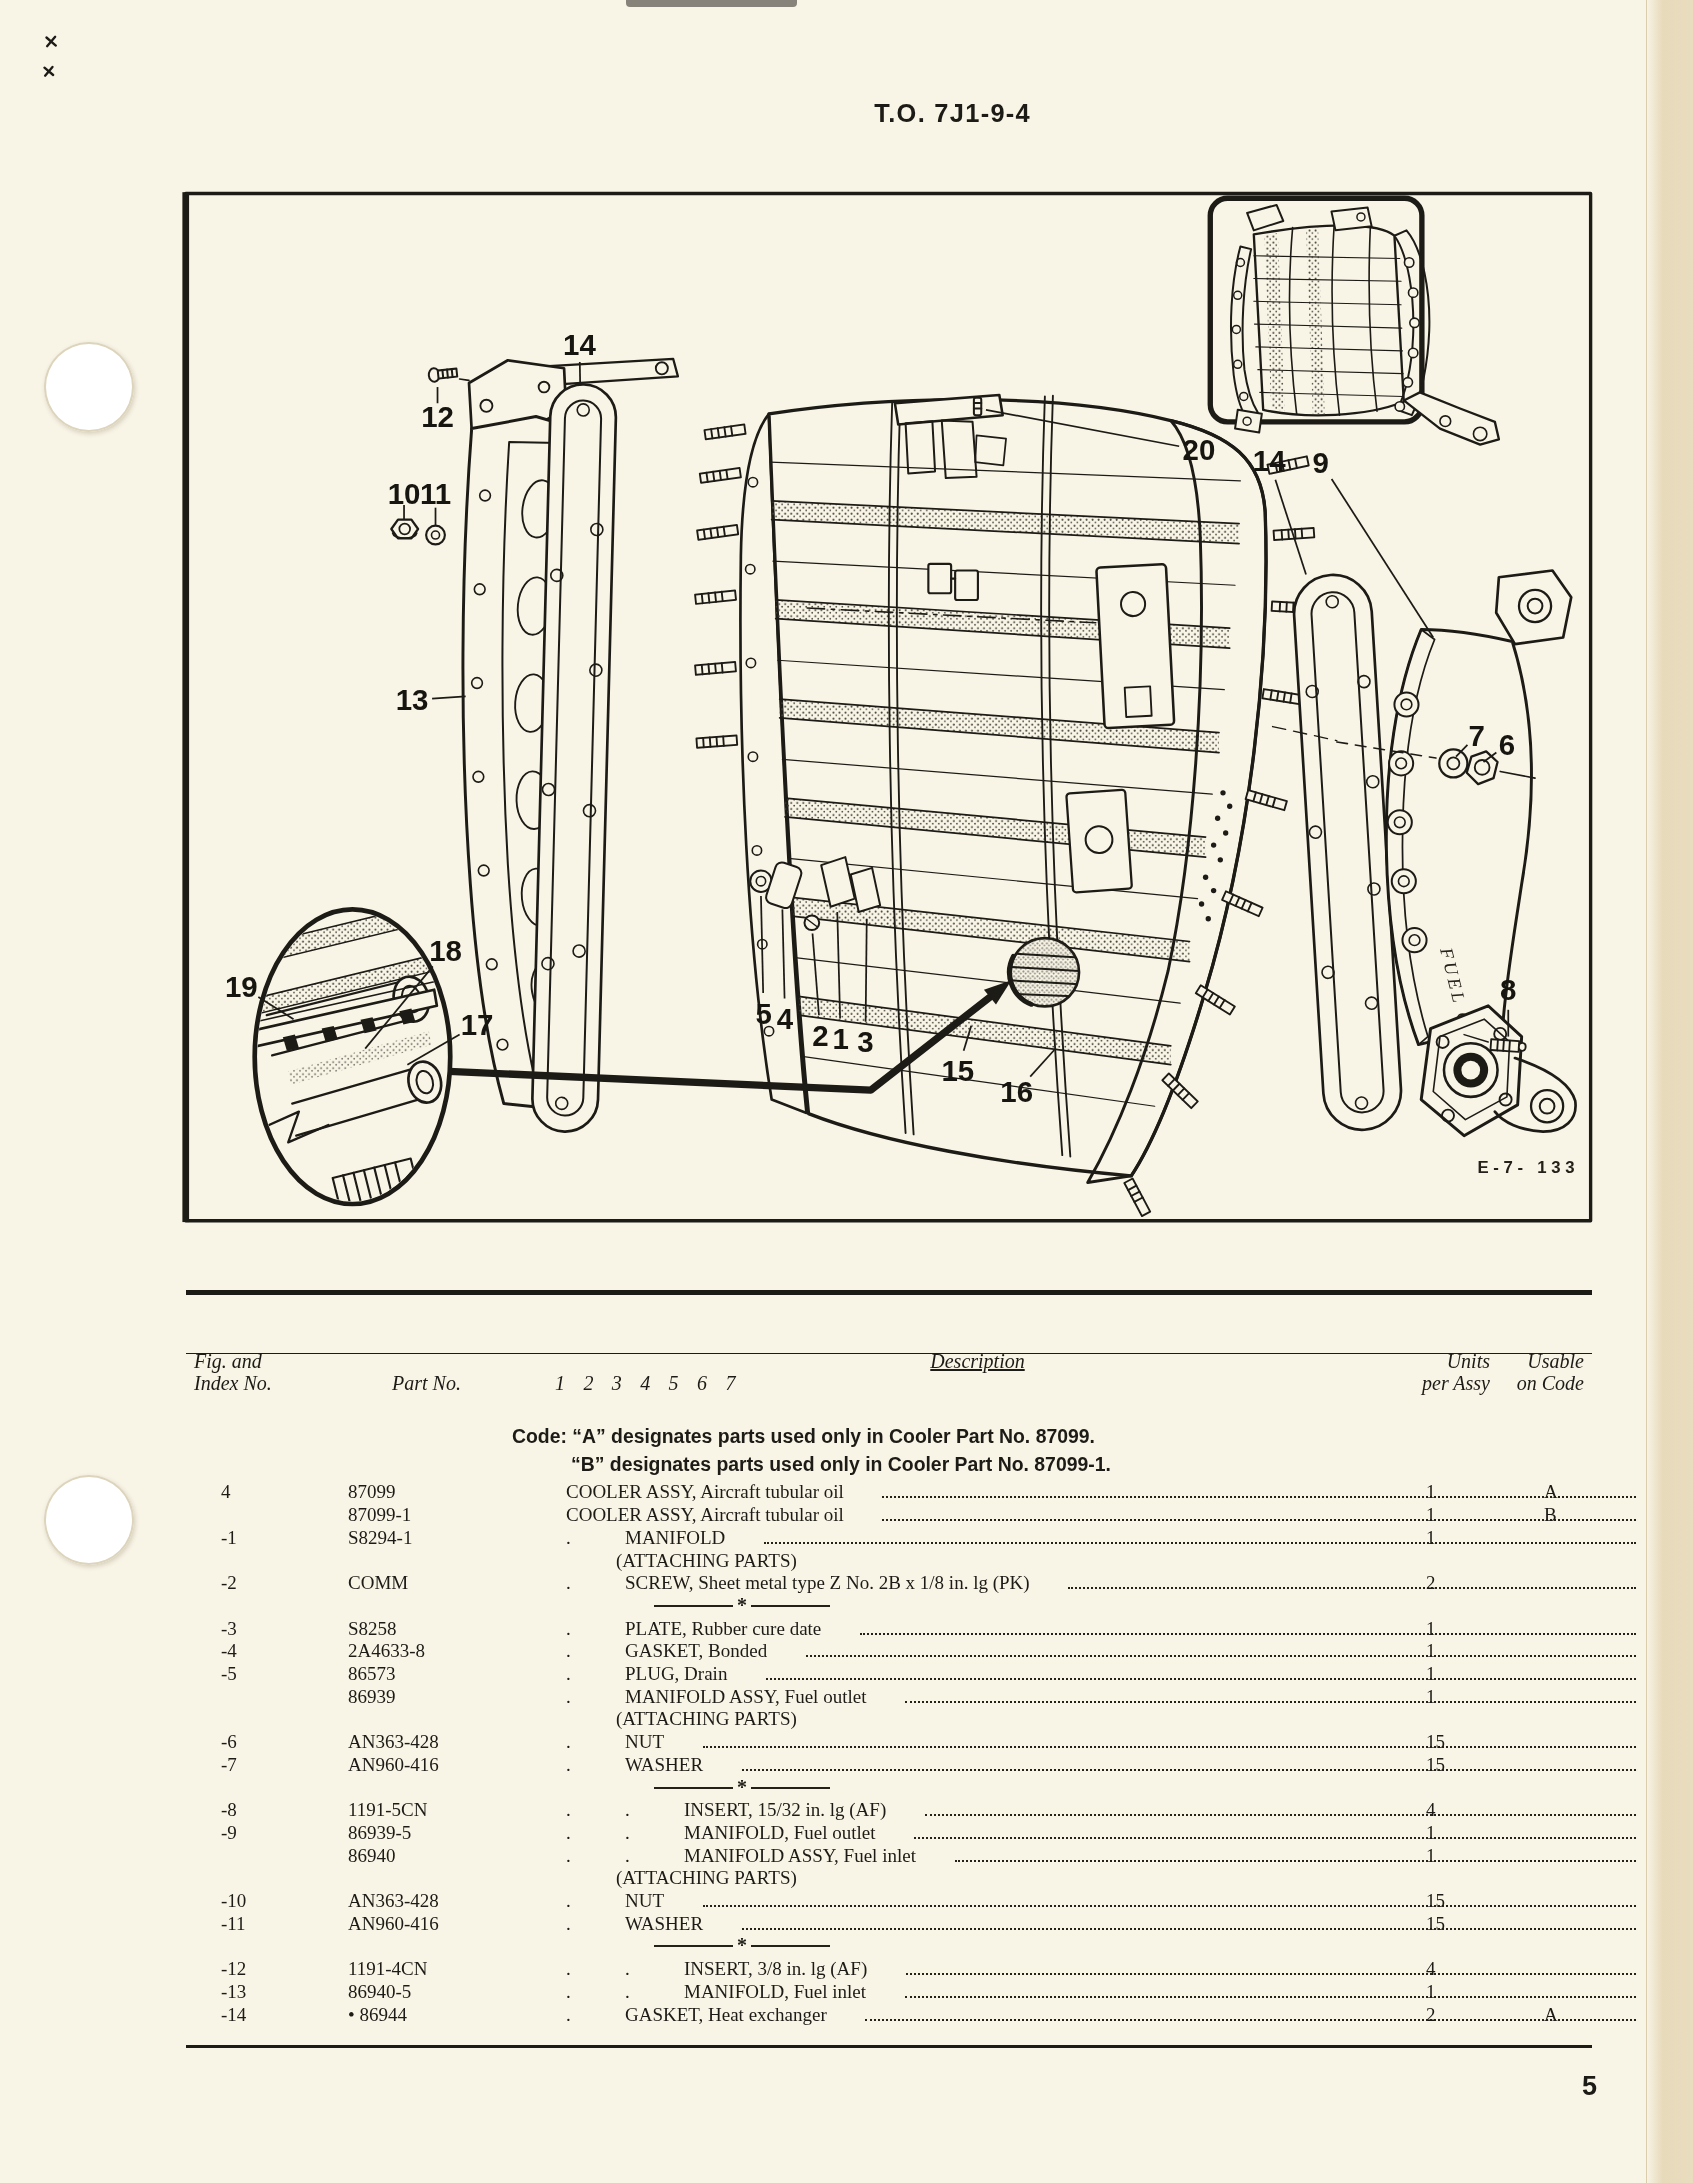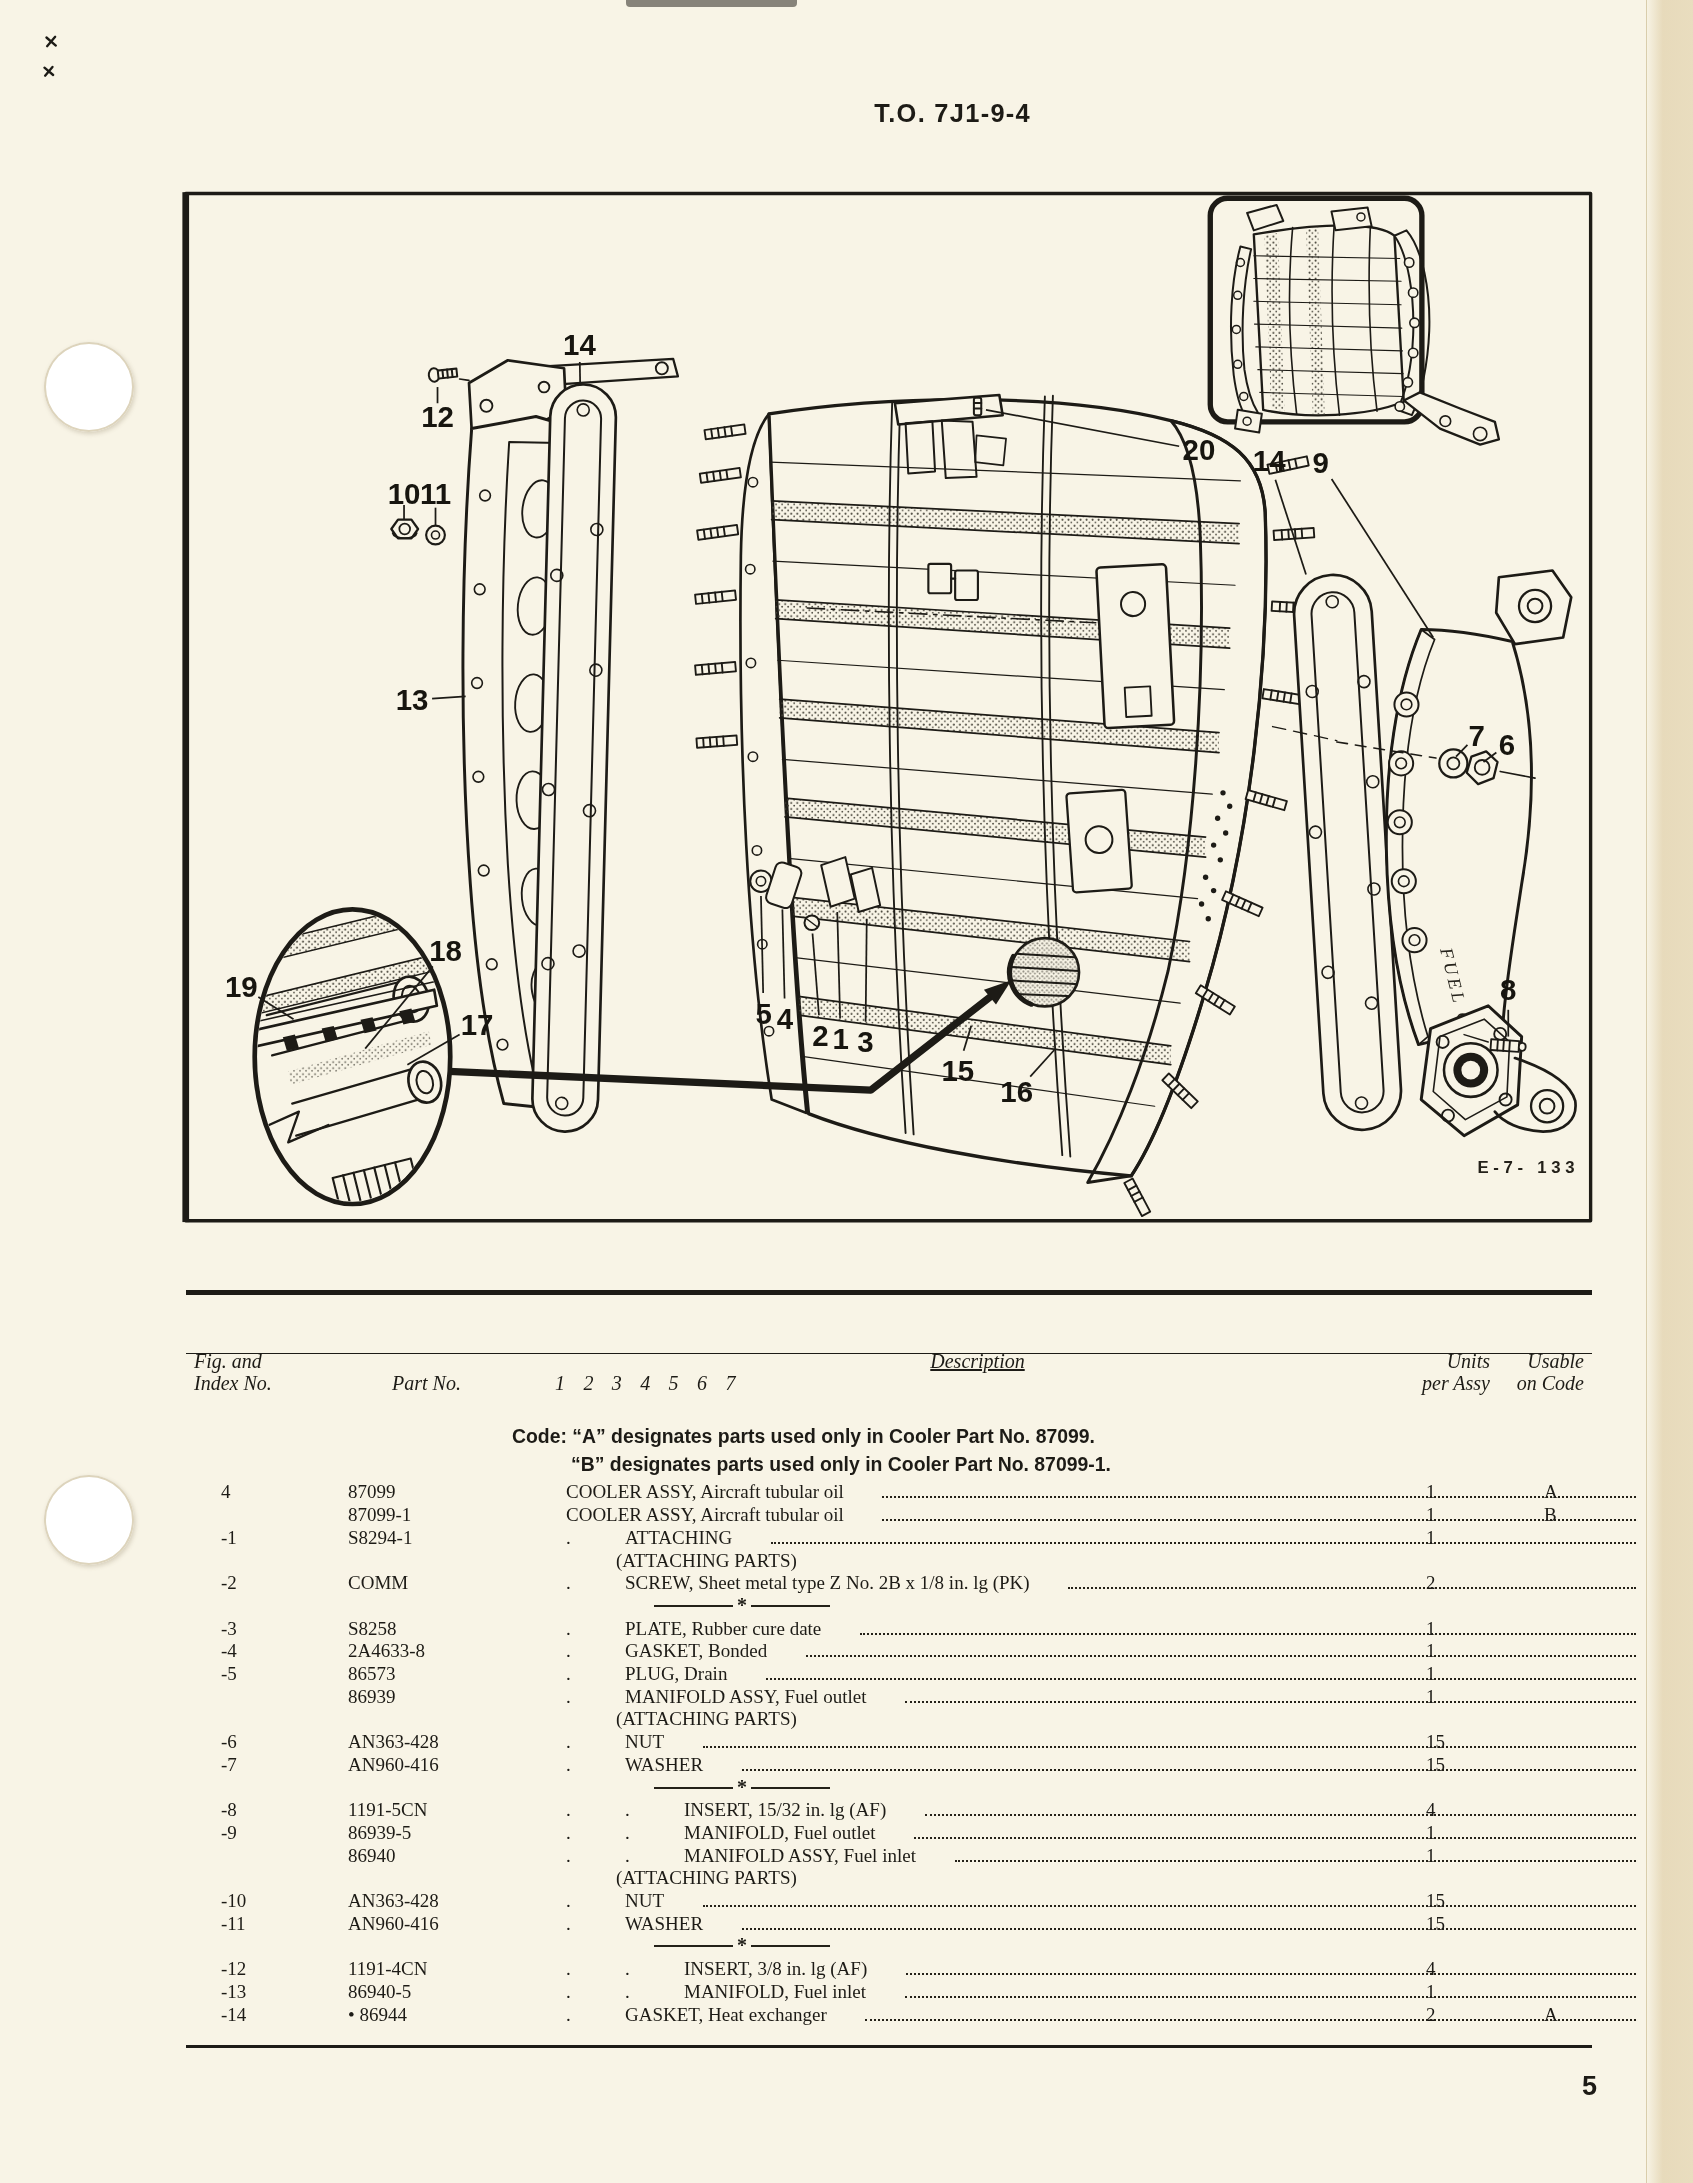--- a/index.html
+++ b/index.html
@@ -647,21 +647,21 @@
           <span class="c-leader"></span>
         </span>
         <span class="c-units">1</span>
         <span class="c-code">B</span>
       </div>
       <div class="trow" style="top: 1527px;">
         <span class="c-fig">-1</span>
         <span class="c-part">S8294-1</span>
         <span class="c-desc">
           <span class="c-dot">.</span>
-          <span>ATTACHING</span>
+          <span>MANIFOLD</span>
           <span class="c-leader"></span>
         </span>
         <span class="c-units">1</span>
         <span class="c-code"></span>
       </div>
       <div class="trow" style="top: 1550px;">
         <span class="t-note">(ATTACHING PARTS)</span>
       </div>
       <div class="trow" style="top: 1572px;">
         <span class="c-fig">-2</span>

